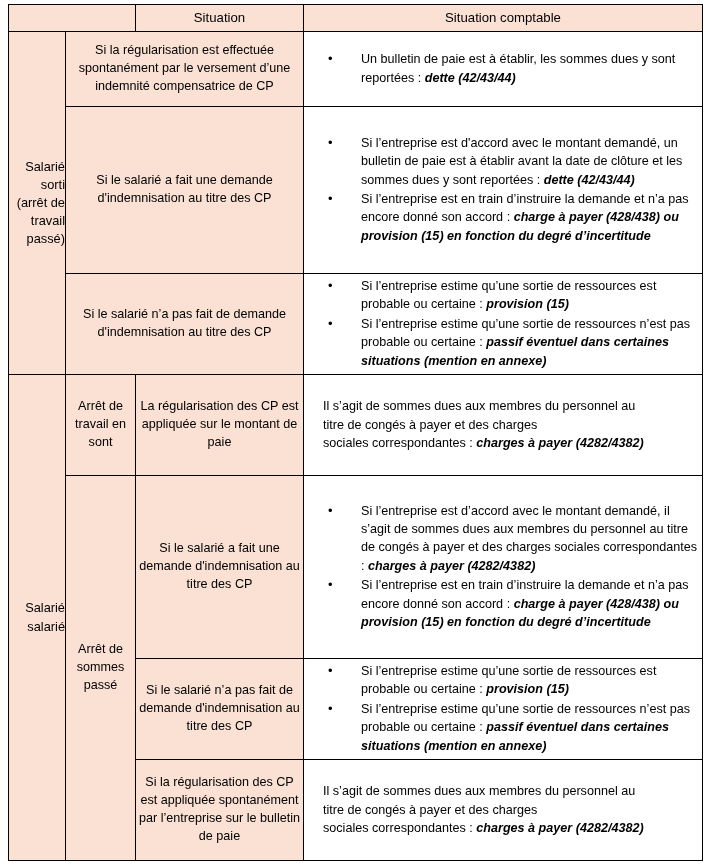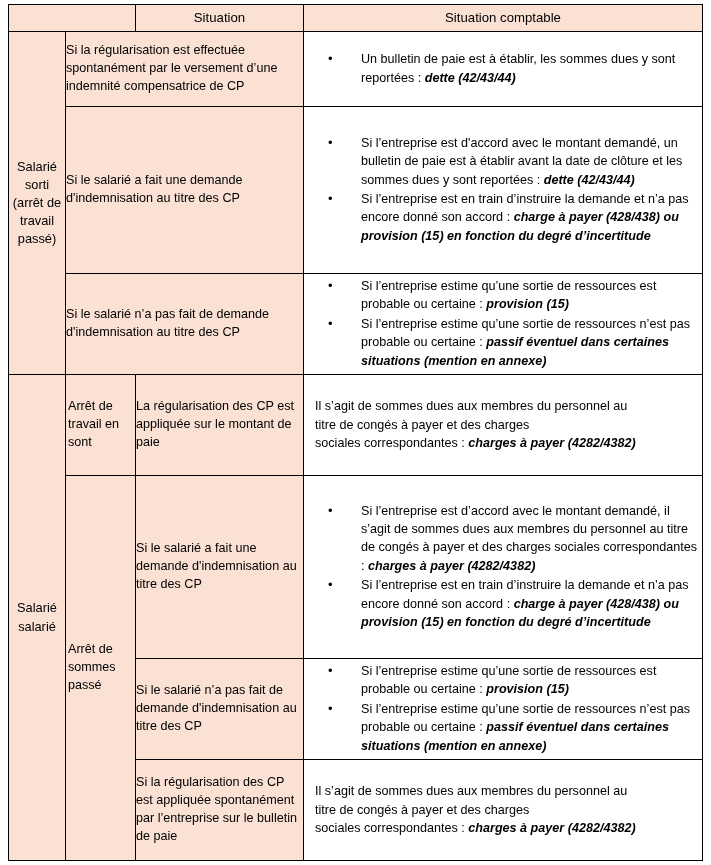--- a/index.html
+++ b/index.html
@@ -40,38 +40,38 @@
 
   .hcell {
     text-align: center;
     font-weight: bold;
     font-size: 13.2px;
     height: 26px;
     line-height: 26px;
     margin-top: 46px;
   }
   .sitcell {
-    text-align: left;
+    text-align: center;
     line-height: 1.42;
     padding: 5px 7px;
   }
   .sitcell.narrow { padding: 5px 2px; }
   .rowhead {
-    text-align: center;
+    text-align: right;
     font-weight: bold;
     line-height: 1.42;
     padding: 4px 3px;
     font-size: 12.8px;
   }
   .treat {
     padding: 7px 8px 7px 4px;
     line-height: 1.46;
   }
   .treat p.plain {
-    margin: 0;
+    margin: 8px;
     padding-left: 11px;
   }
   ul.bl {
     margin: 0;
     padding: 0;
     list-style: none;
   }
   ul.bl > li {
     position: relative;
     padding-left: 57px;

